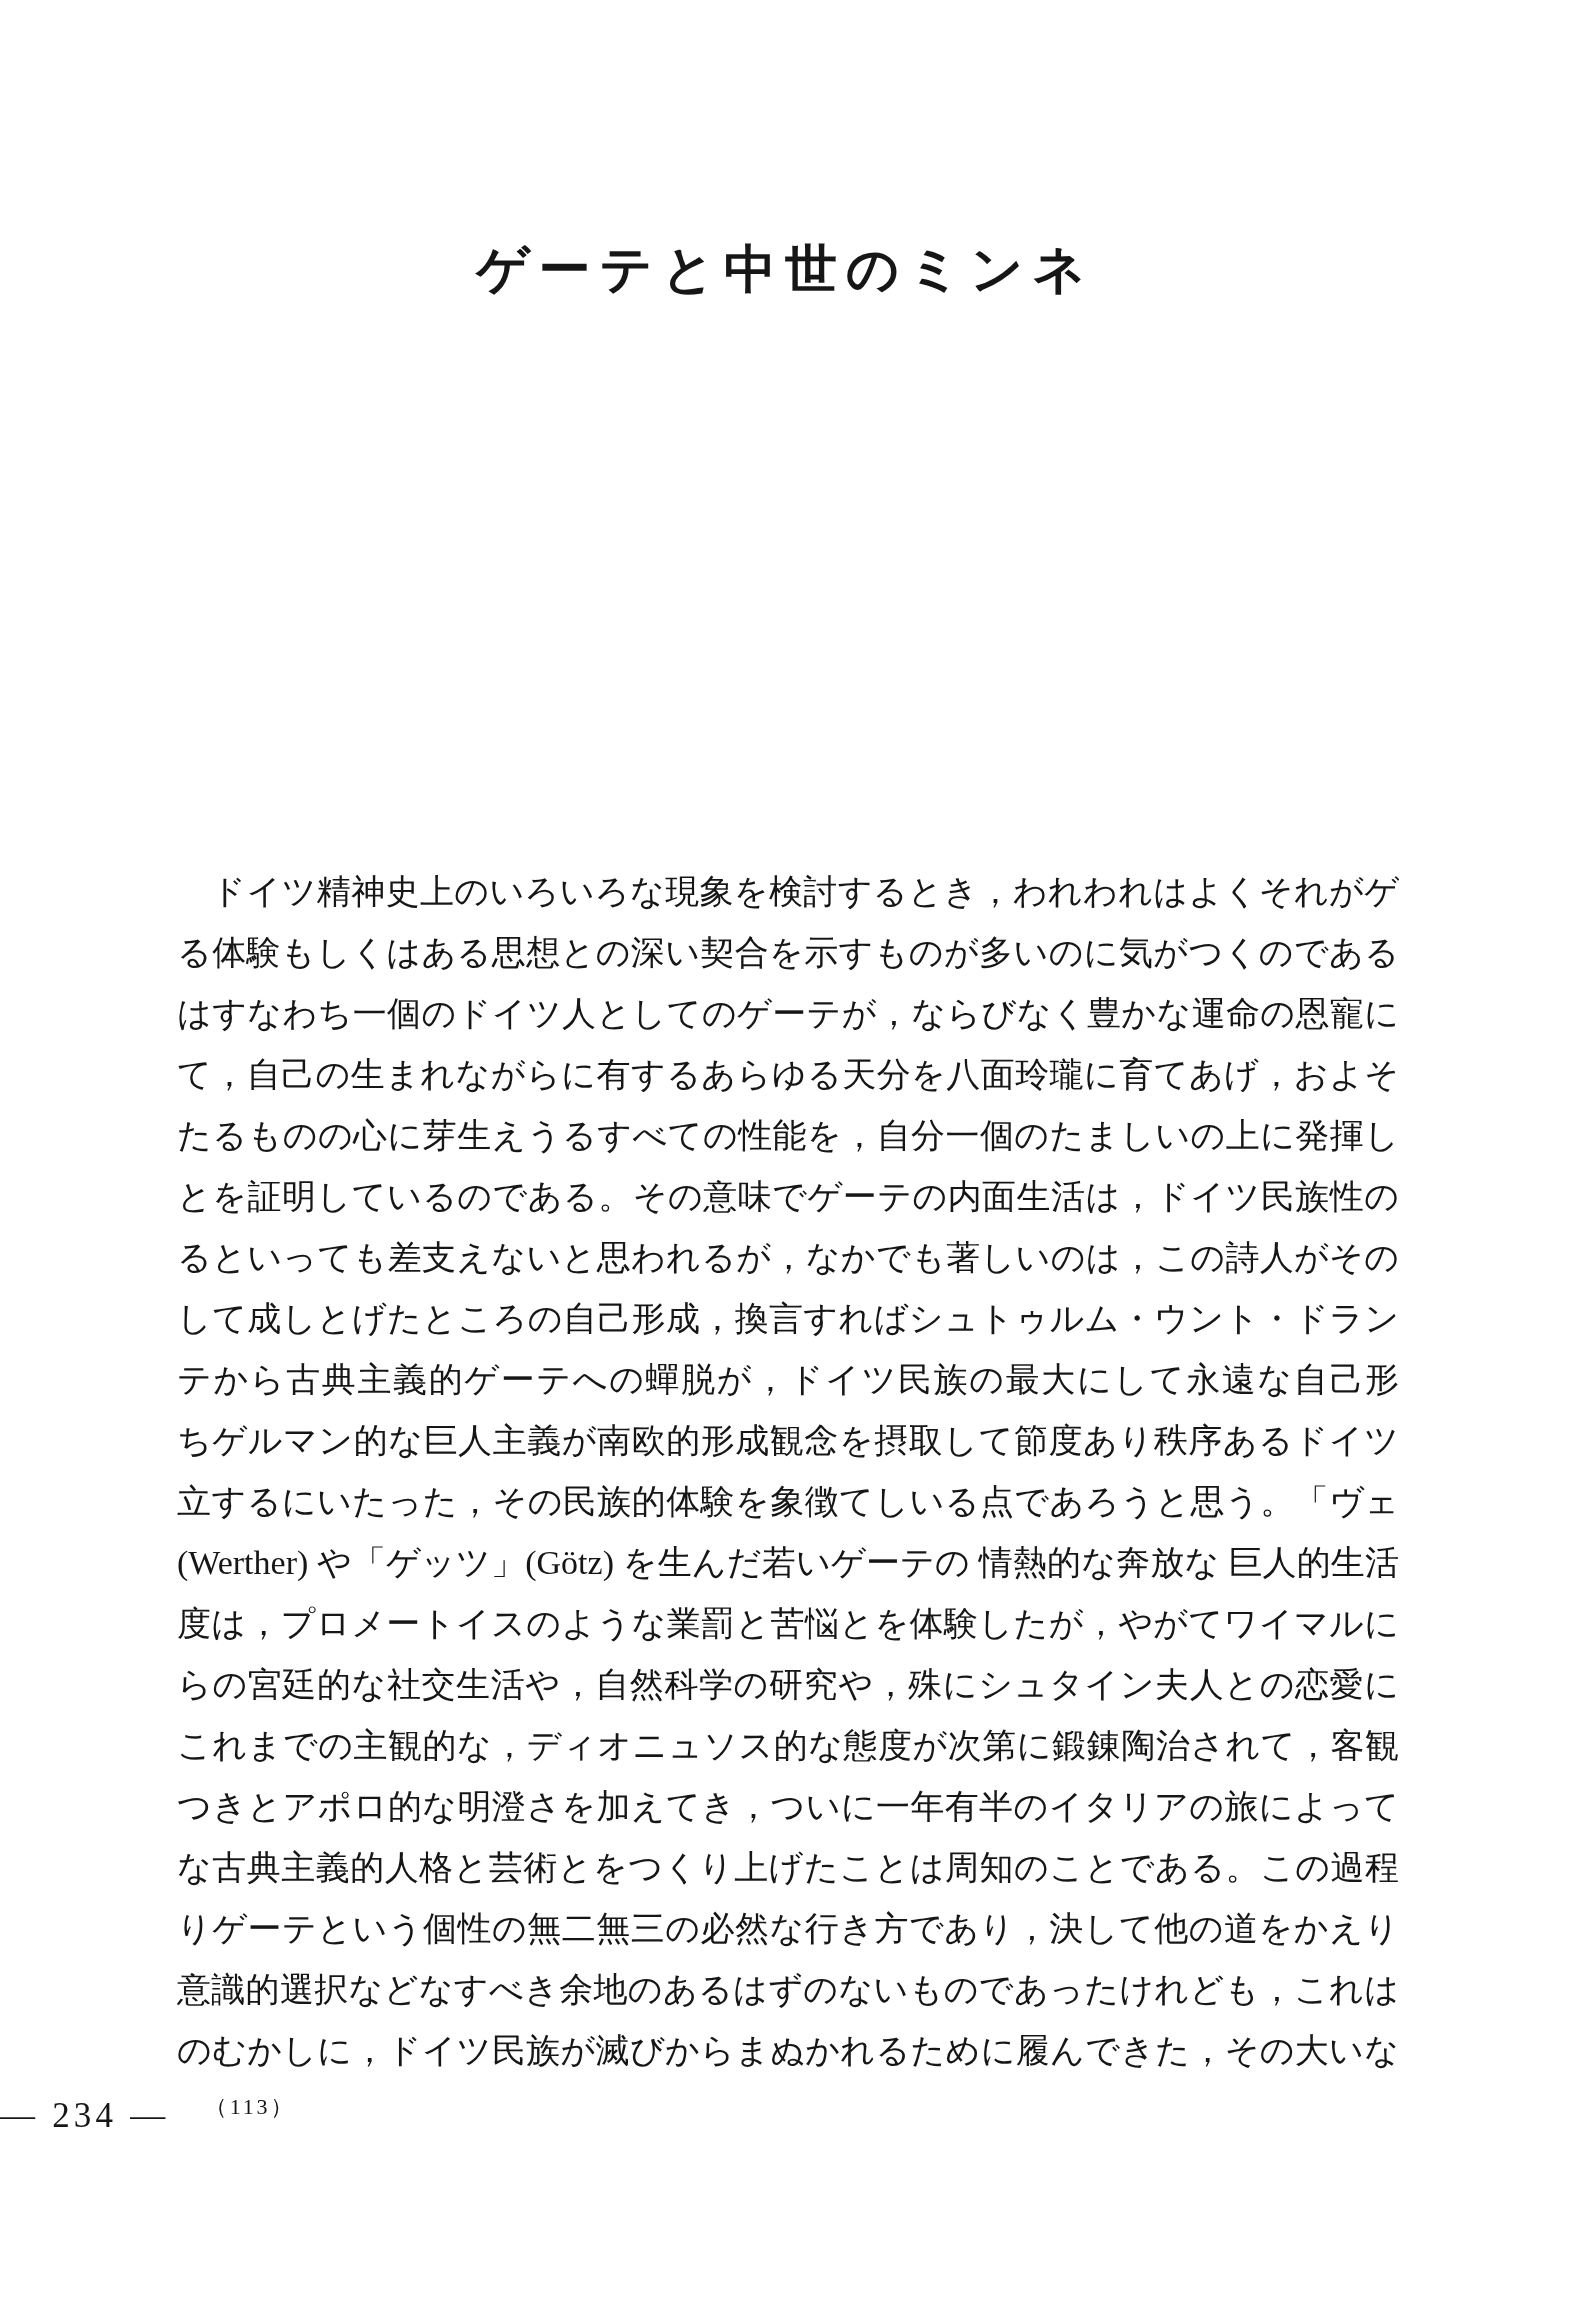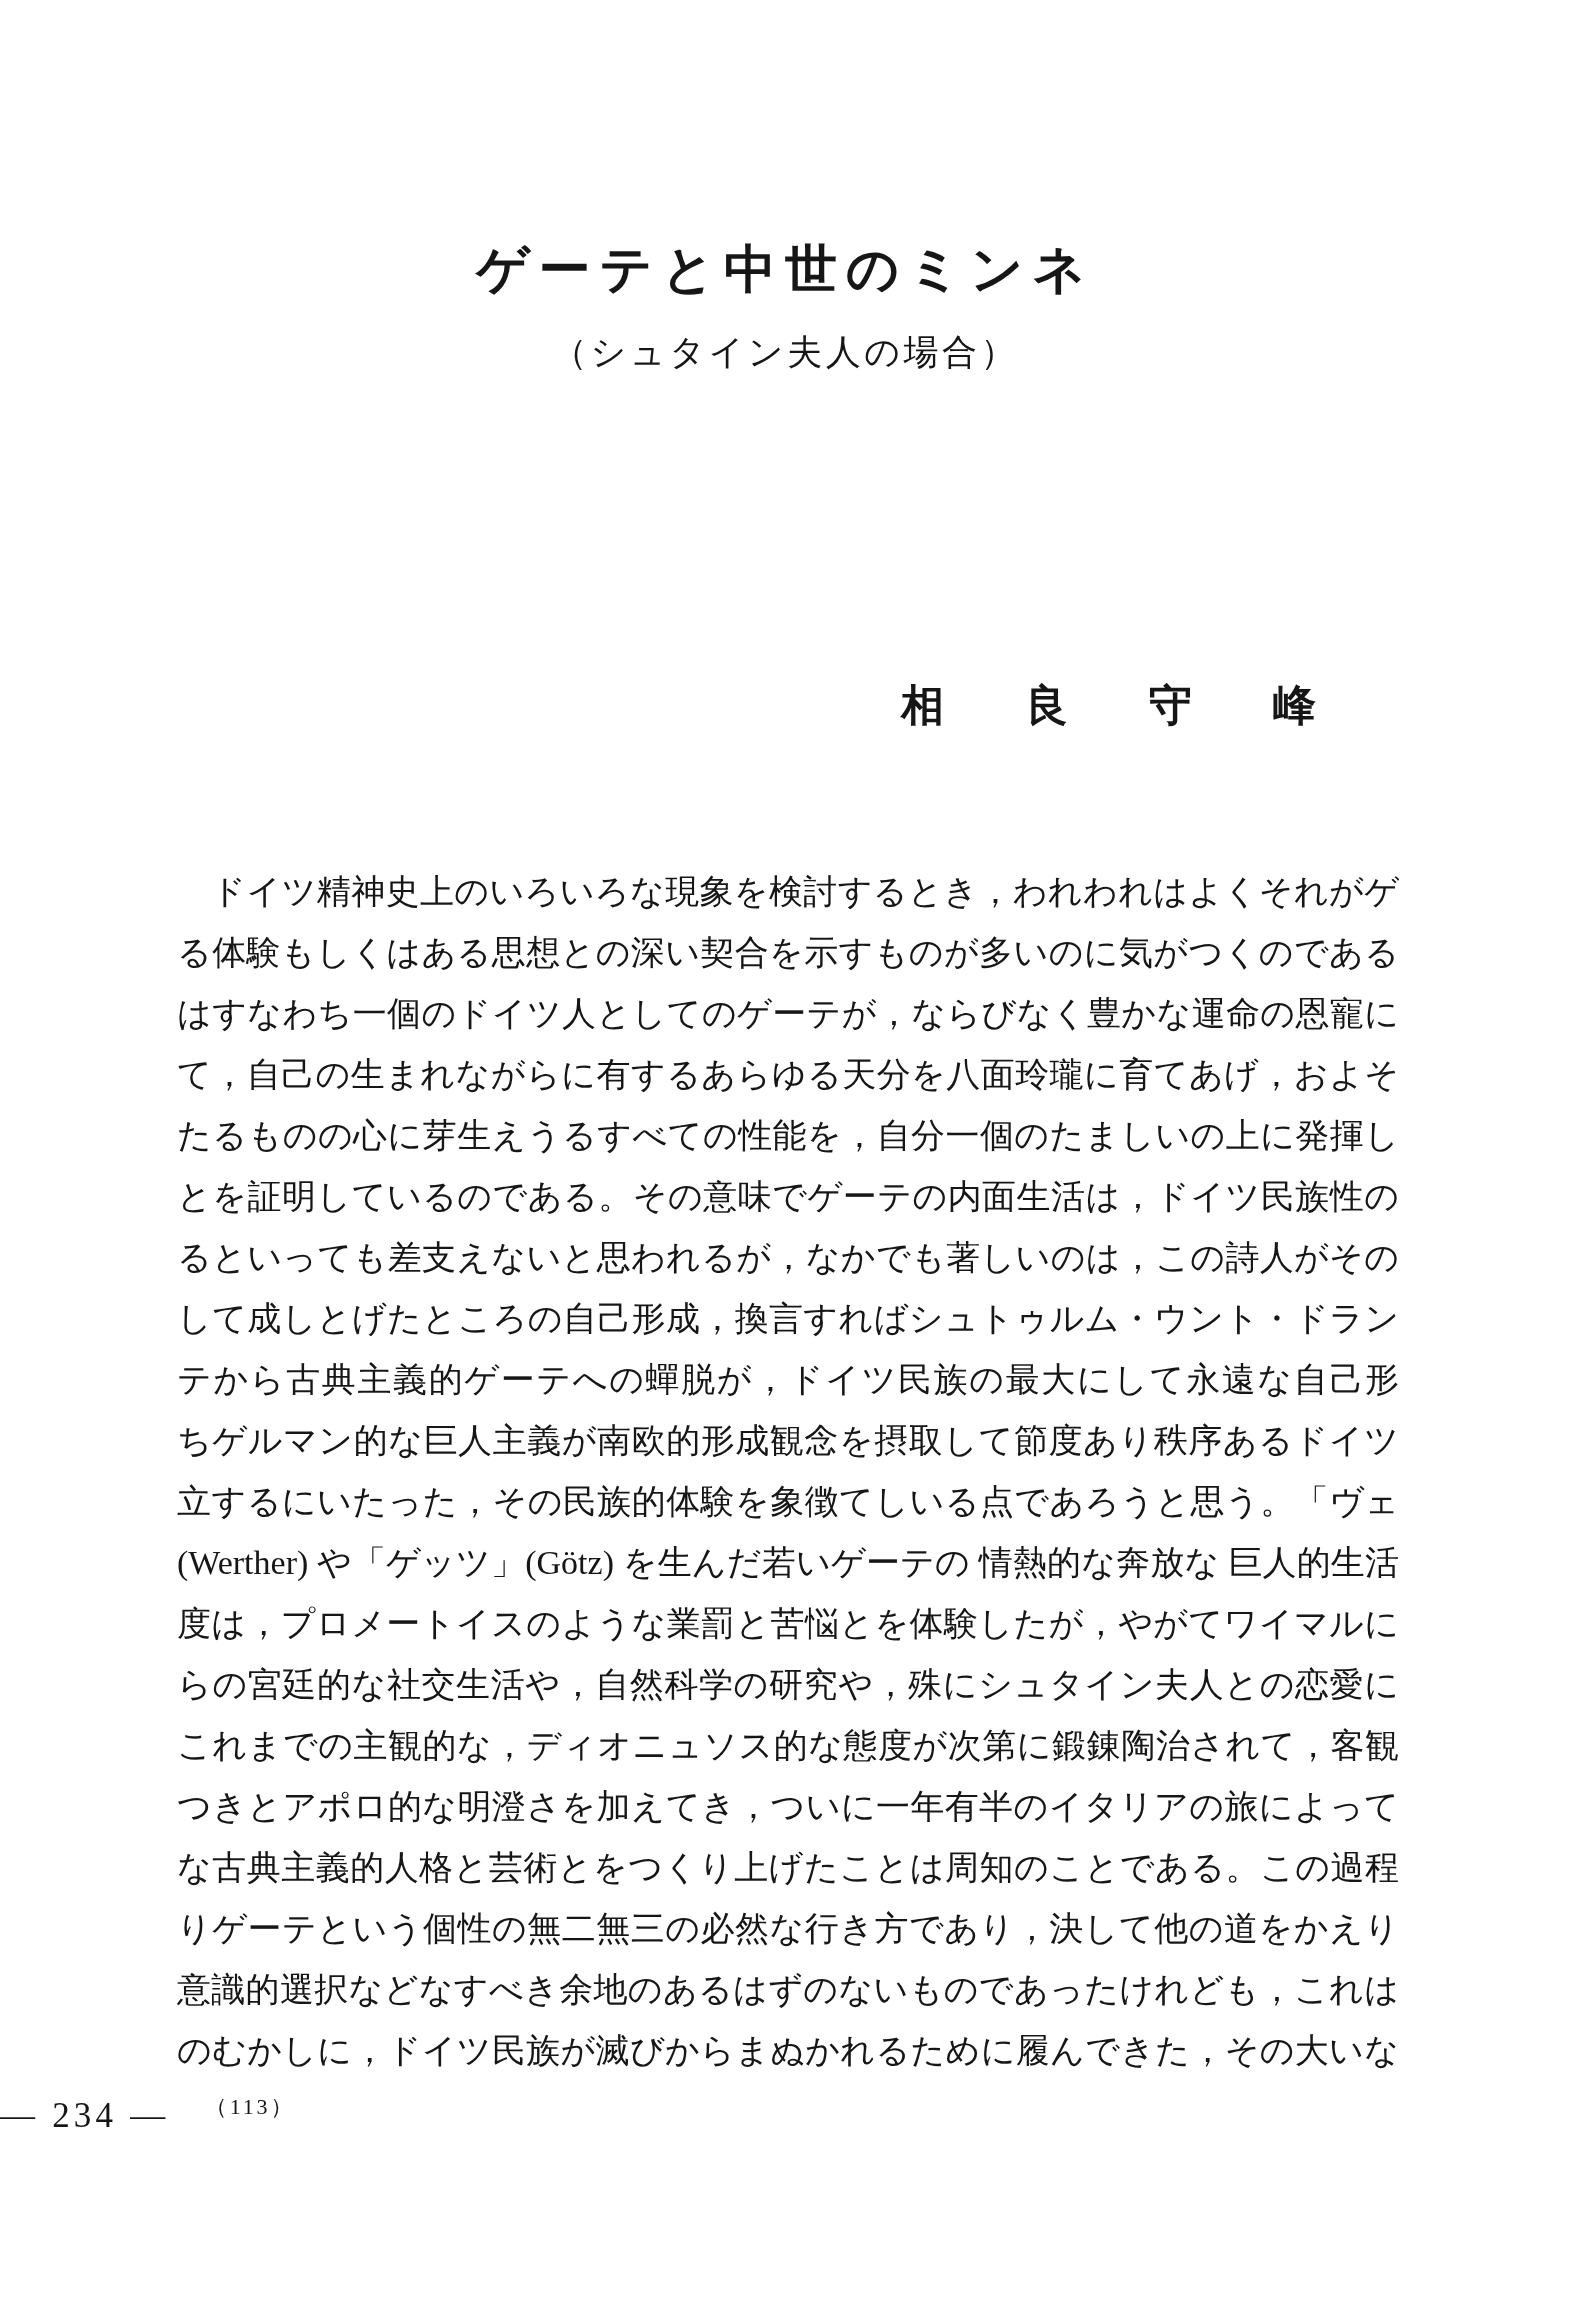--- a/index.html
+++ b/index.html
@@ -86,23 +86,21 @@
     letter-spacing: 4.2px;
   }
 </style>
 </head>
 <body>
 
 <div class="page">
 
   <div class="title">ゲーテと中世のミンネ</div>
 
-  <div class="subtitle">（シュタイン夫人の場合）</div>
 
-  <div class="author">相良守峰</div>
 
   <div class="body-text">
     <div class="body-line">　ドイツ精神史上のいろいろな現象を検討するとき，われわれはよくそれがゲーテのあ</div>
     <div class="body-line">る体験もしくはある思想との深い契合を示すものが多いのに気がつくのであるが，それ</div>
     <div class="body-line">はすなわち一個のドイツ人としてのゲーテが，ならびなく豊かな運命の恩寵に恵まれ</div>
     <div class="body-line">て，自己の生まれながらに有するあらゆる天分を八面玲瓏に育てあげ，およそドイツ人</div>
     <div class="body-line">たるものの心に芽生えうるすべての性能を，自分一個のたましいの上に発揮しているこ</div>
     <div class="body-line">とを証明しているのである。その意味でゲーテの内面生活は，ドイツ民族性の象徴であ</div>
     <div class="body-line">るといっても差支えないと思われるが，なかでも著しいのは，この詩人がその一生を賭</div>
     <div class="body-line">して成しとげたところの自己形成，換言すればシュトゥルム・ウント・ドラング的ゲー</div>

